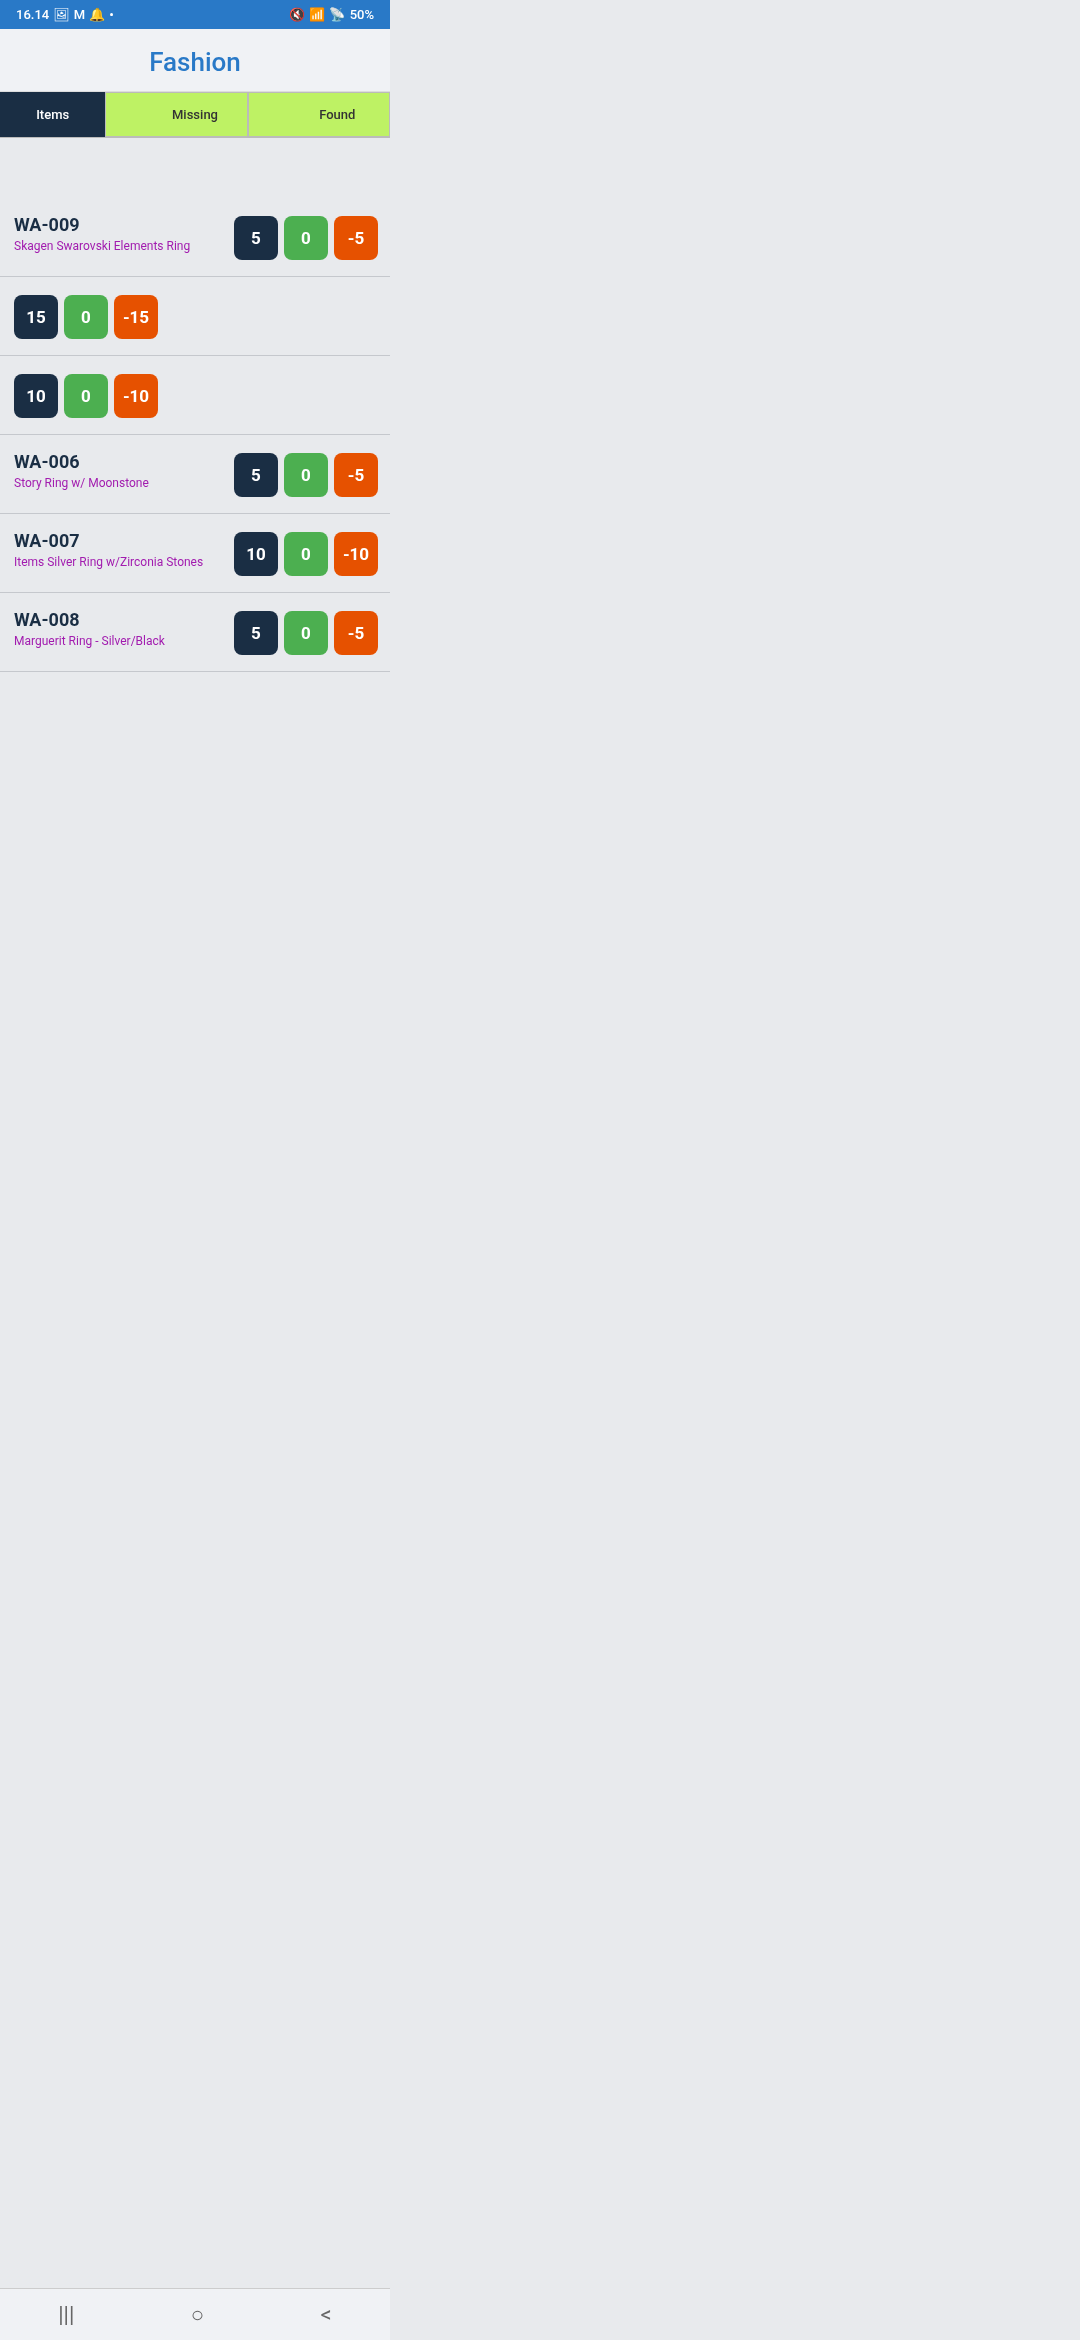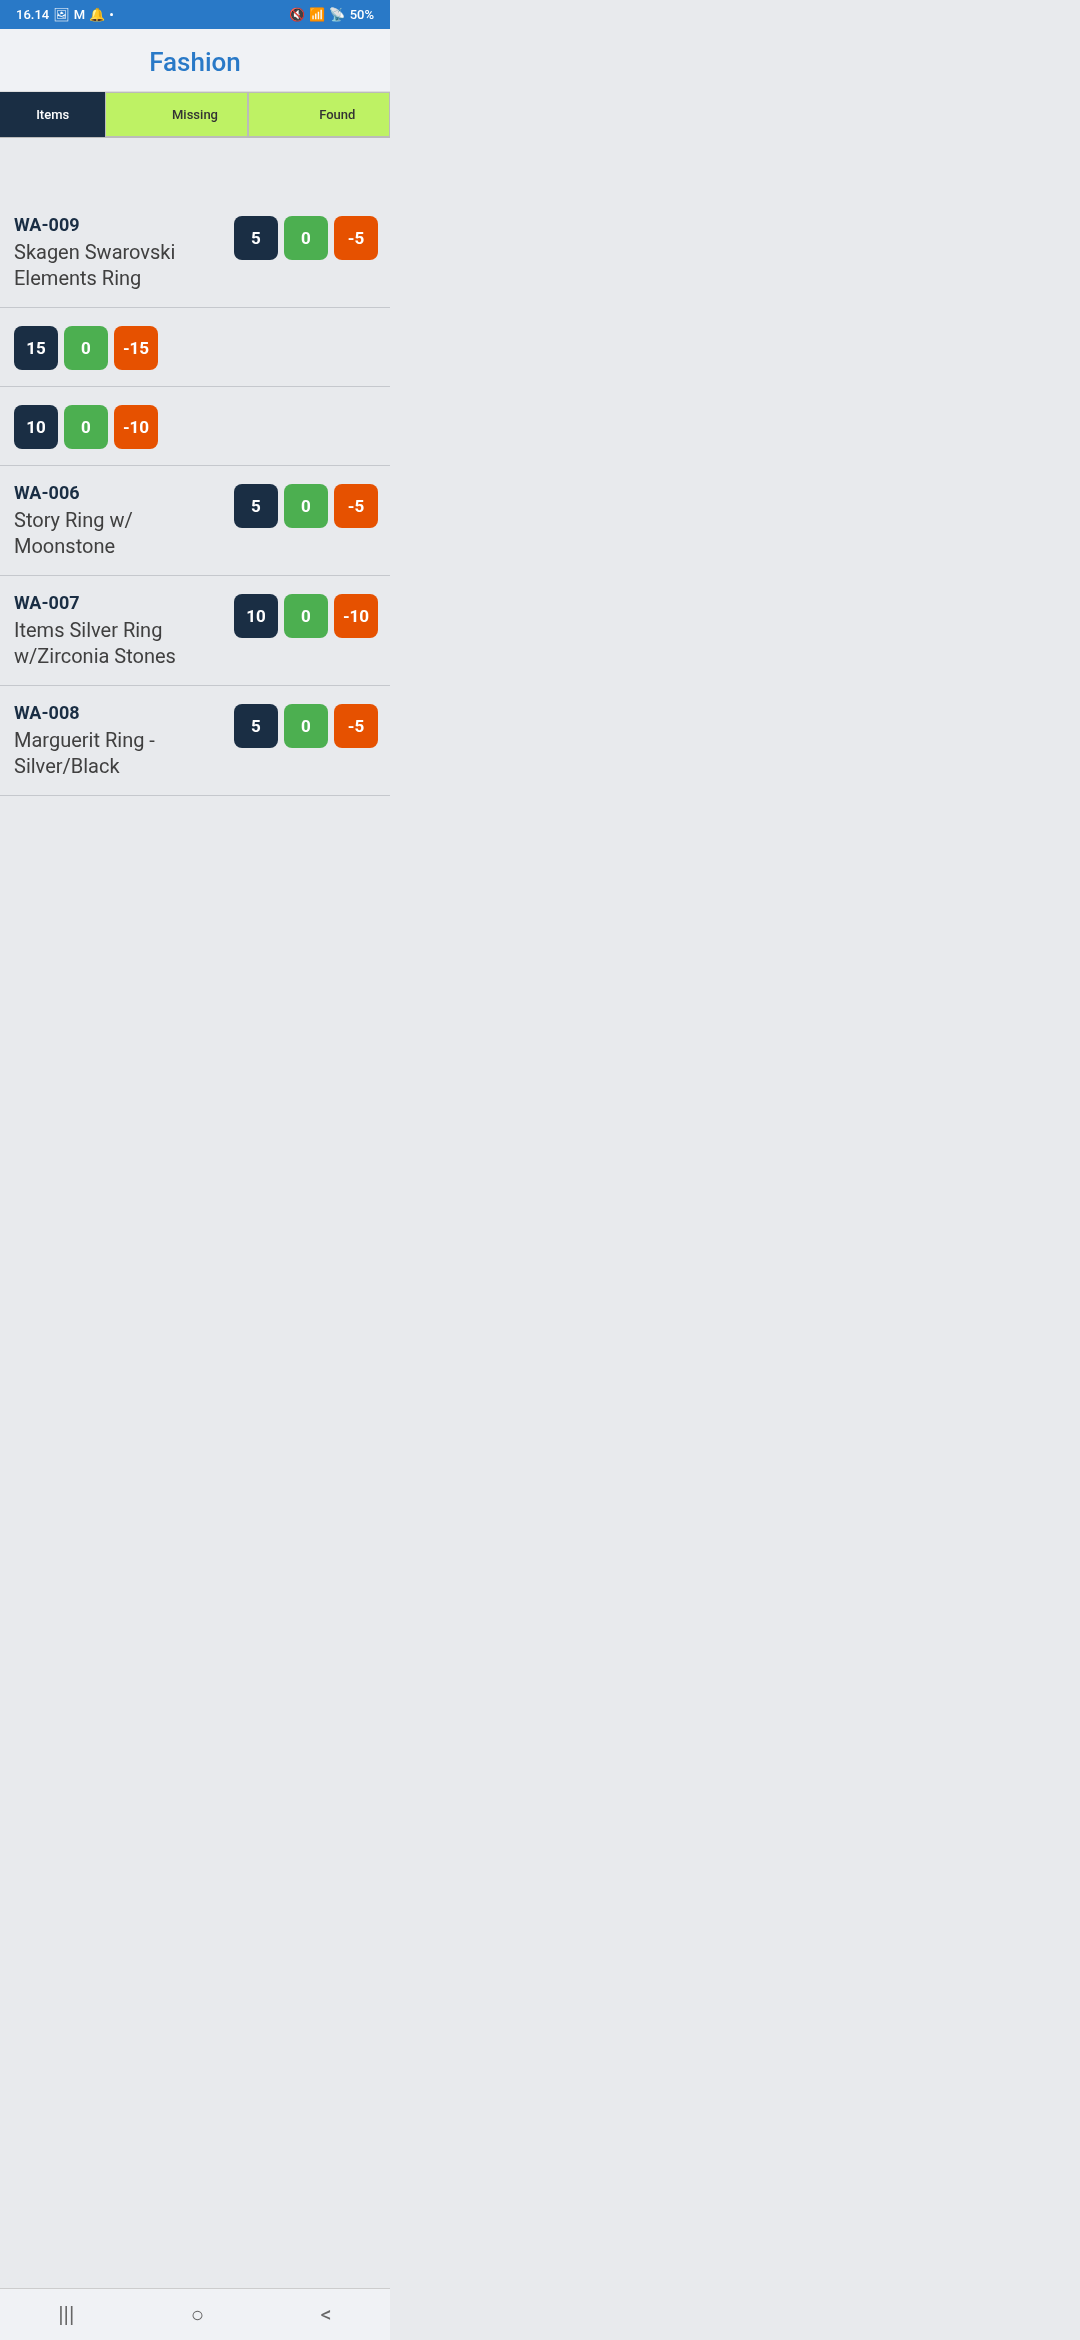--- a/index.html
+++ b/index.html
@@ -91,22 +91,22 @@
       flex: 1;
       padding-right: 10px;
     }
     .item-code {
       font-size: 18px;
       font-weight: 700;
       color: #1a2e44;
       margin-bottom: 4px;
     }
     .item-name {
-      font-size: 20px;
-      color: #404040;
+      font-size: 12px;
+      color: #a21caf;
       line-height: 1.3;
     }
     .item-badges {
       display: flex;
       align-items: center;
       gap: 6px;
       flex-shrink: 0;
       padding-top: 2px;
     }
     .badge {

